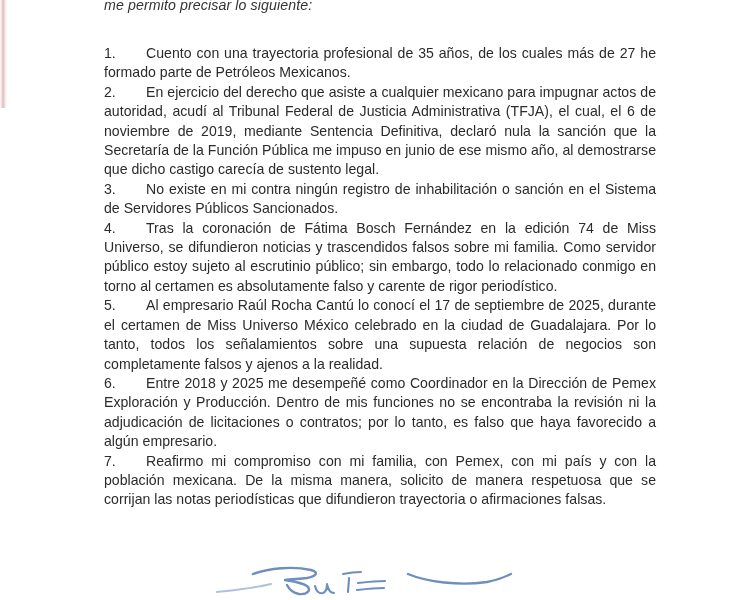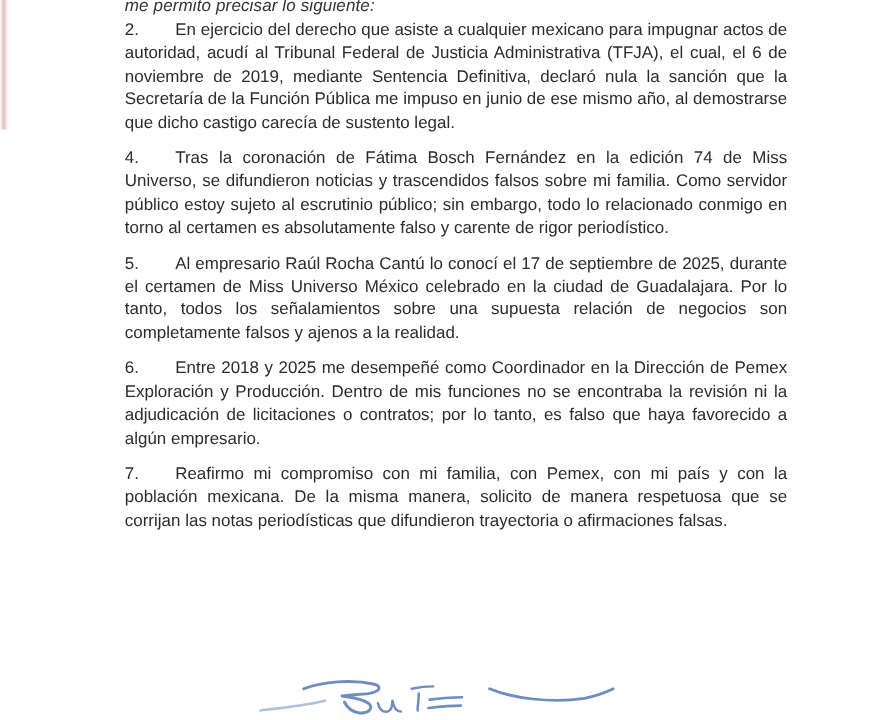--- a/index.html
+++ b/index.html
@@ -64,21 +64,21 @@
     line-height: 19.4px;
     text-align: justify;
     text-justify: inter-word;
     margin: 0;
     padding: 0;
     color: #2b2b2b;
     letter-spacing: 0.02px;
   }
 
   .para + .para {
-    margin-top: 10px;
+    margin-top: 0;
   }
 
   .para-list {
     margin-top: 29px;
   }
 
   .num {
     display: inline-block;
     width: 42px;
   }
@@ -101,23 +101,25 @@
 <body>
 
 <div class="page">
 
   <div class="scan-edge-artifact"></div>
 
   <div class="doc-body">
 
     <p class="lead-line">me permito precisar lo siguiente:</p>
 
+    <p class="para para-list"><span class="num">1.</span><span>Cuento con una trayectoria profesional de 35 años, de los cuales más de 27 he formado parte de Petróleos Mexicanos.</span></p>
 
     <p class="para"><span class="num">2.</span><span>En ejercicio del derecho que asiste a cualquier mexicano para impugnar actos de autoridad, acudí al Tribunal Federal de Justicia Administrativa (TFJA), el cual, el 6 de noviembre de 2019, mediante Sentencia Definitiva, declaró nula la sanción que la Secretaría de la Función Pública me impuso en junio de ese mismo año, al demostrarse que dicho castigo carecía de sustento legal.</span></p>
 
+    <p class="para"><span class="num">3.</span><span>No existe en mi contra ningún registro de inhabilitación o sanción en el Sistema de Servidores Públicos Sancionados.</span></p>
 
     <p class="para"><span class="num">4.</span><span>Tras la coronación de Fátima Bosch Fernández en la edición 74 de Miss Universo, se difundieron noticias y trascendidos falsos sobre mi familia. Como servidor público estoy sujeto al escrutinio público; sin embargo, todo lo relacionado conmigo en torno al certamen es absolutamente falso y carente de rigor periodístico.</span></p>
 
     <p class="para"><span class="num">5.</span><span>Al empresario Raúl Rocha Cantú lo conocí el 17 de septiembre de 2025, durante el certamen de Miss Universo México celebrado en la ciudad de Guadalajara. Por lo tanto, todos los señalamientos sobre una supuesta relación de negocios son completamente falsos y ajenos a la realidad.</span></p>
 
     <p class="para"><span class="num">6.</span><span>Entre 2018 y 2025 me desempeñé como Coordinador en la Dirección de Pemex Exploración y Producción. Dentro de mis funciones no se encontraba la revisión ni la adjudicación de licitaciones o contratos; por lo tanto, es falso que haya favorecido a algún empresario.</span></p>
 
     <p class="para"><span class="num">7.</span><span>Reafirmo mi compromiso con mi familia, con Pemex, con mi país y con la población mexicana. De la misma manera, solicito de manera respetuosa que se corrijan las notas periodísticas que difundieron trayectoria o afirmaciones falsas.</span></p>
 
   </div>

